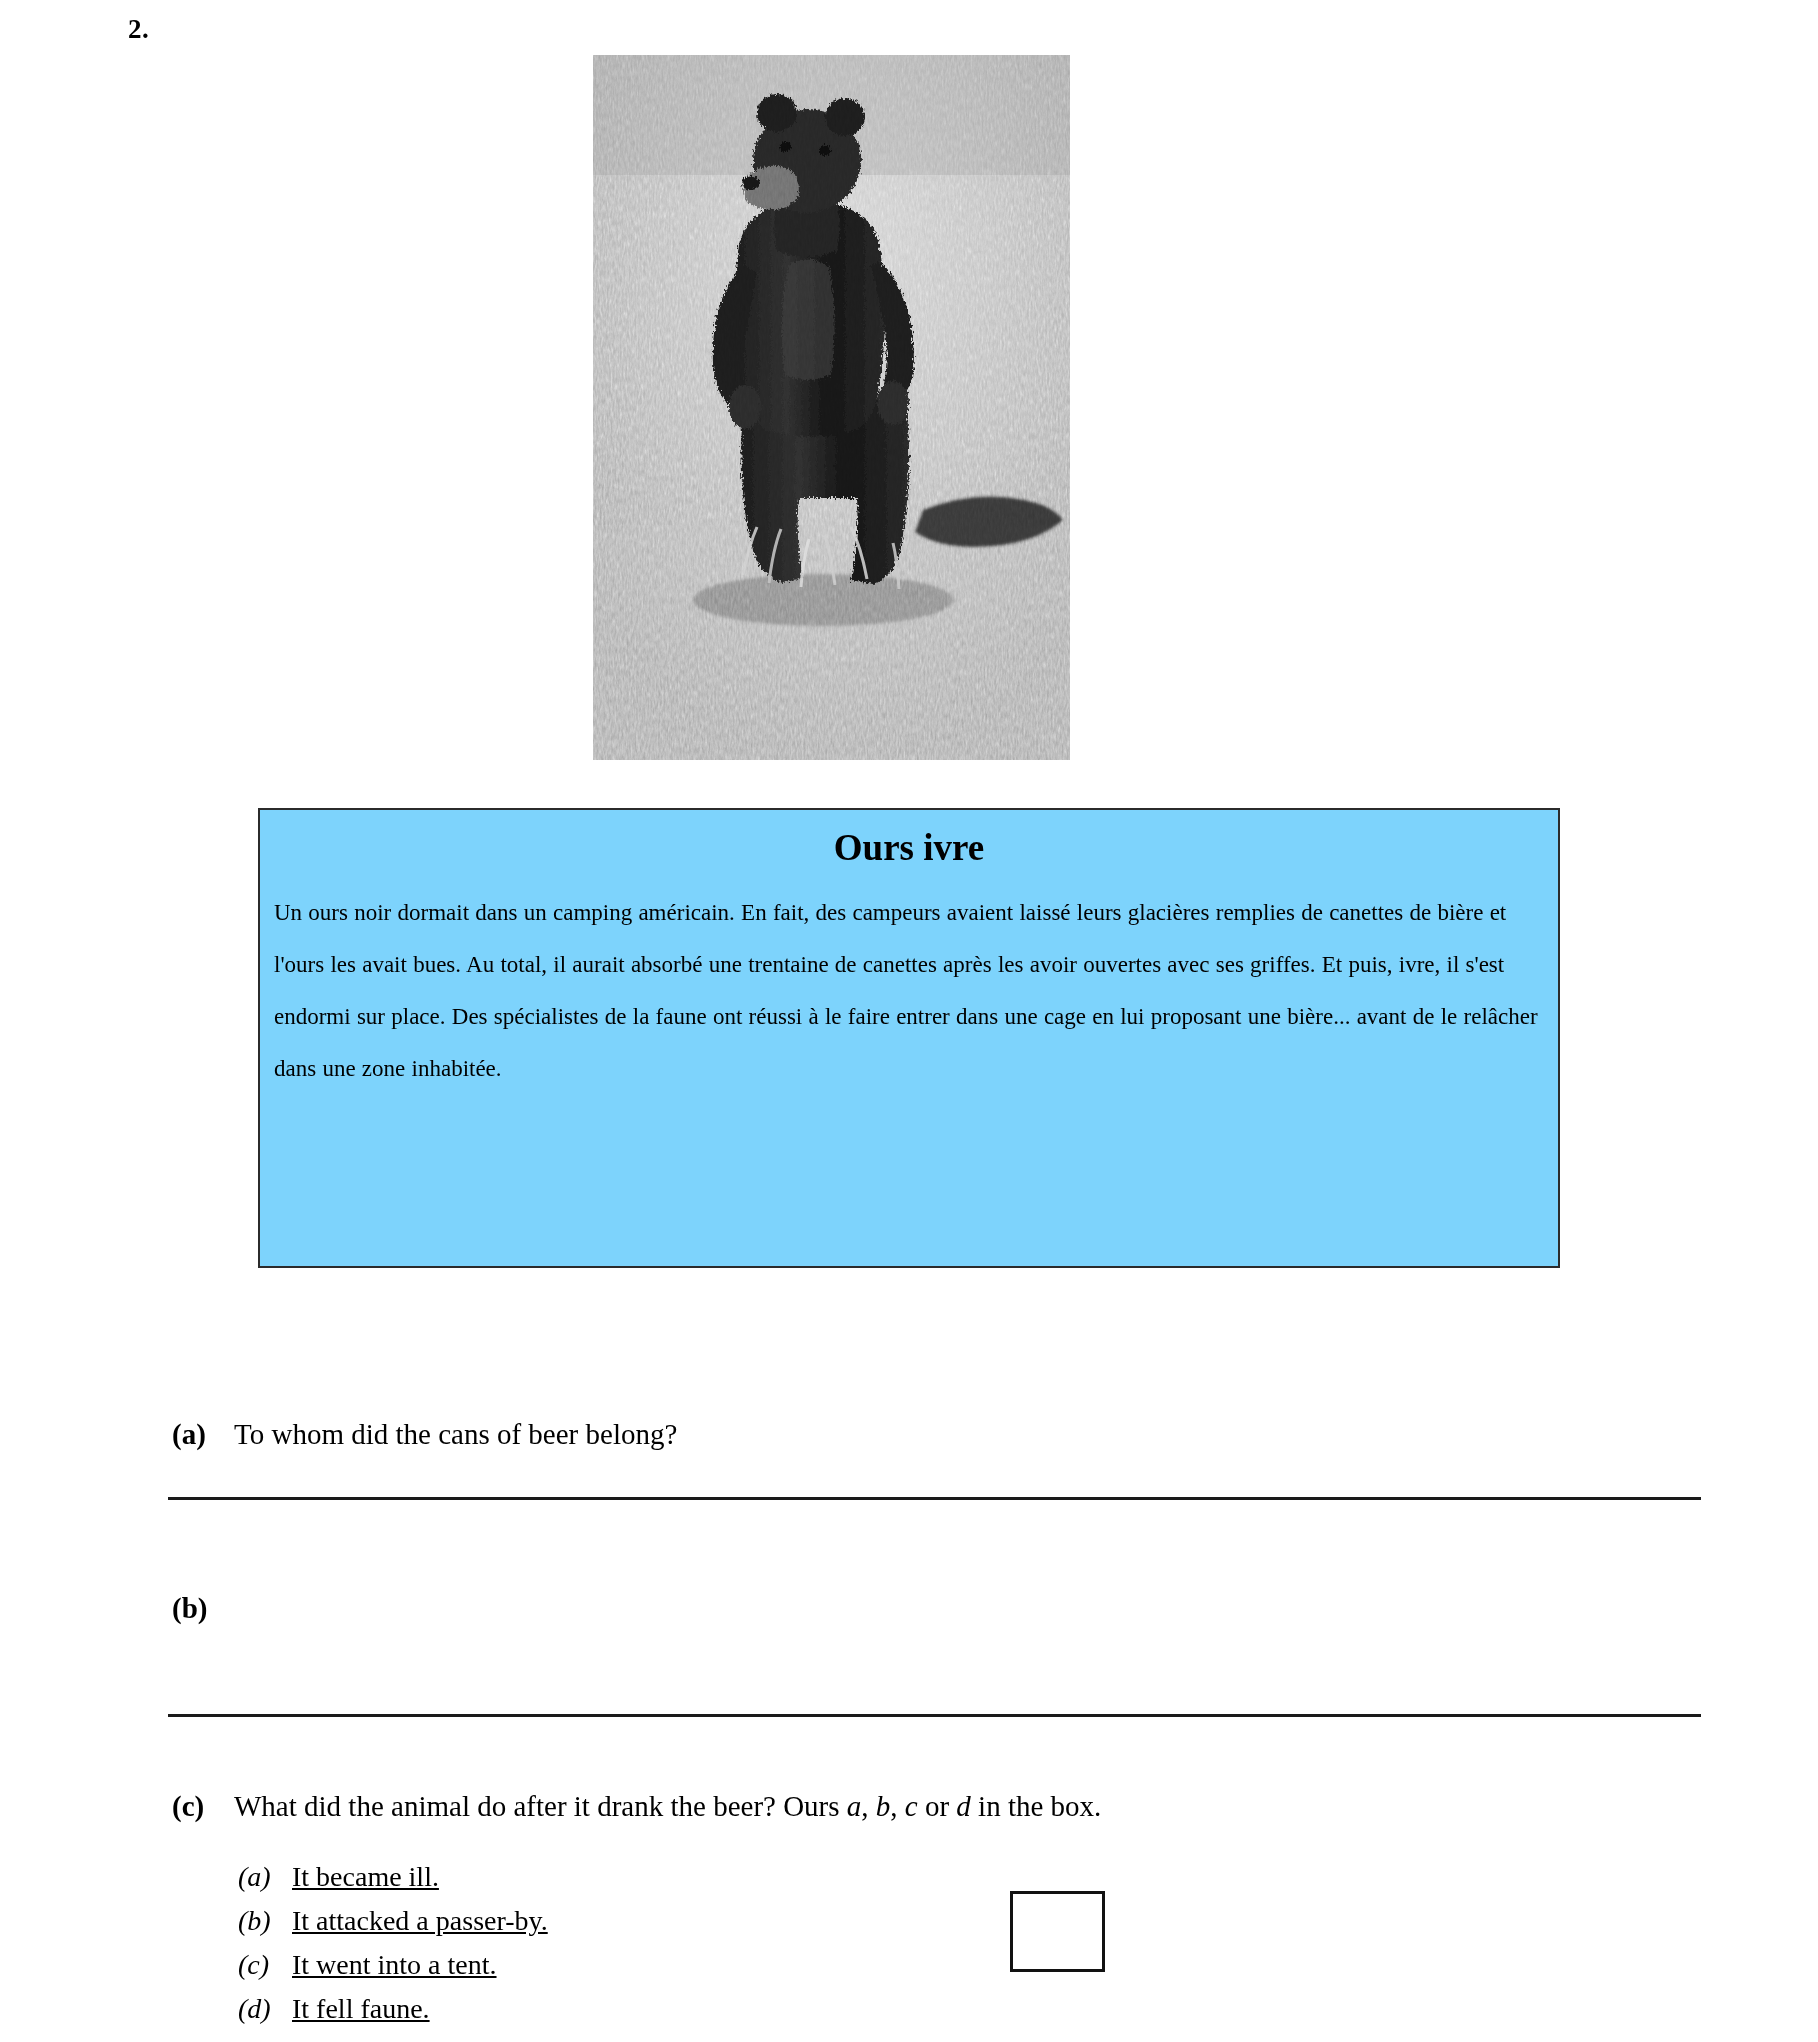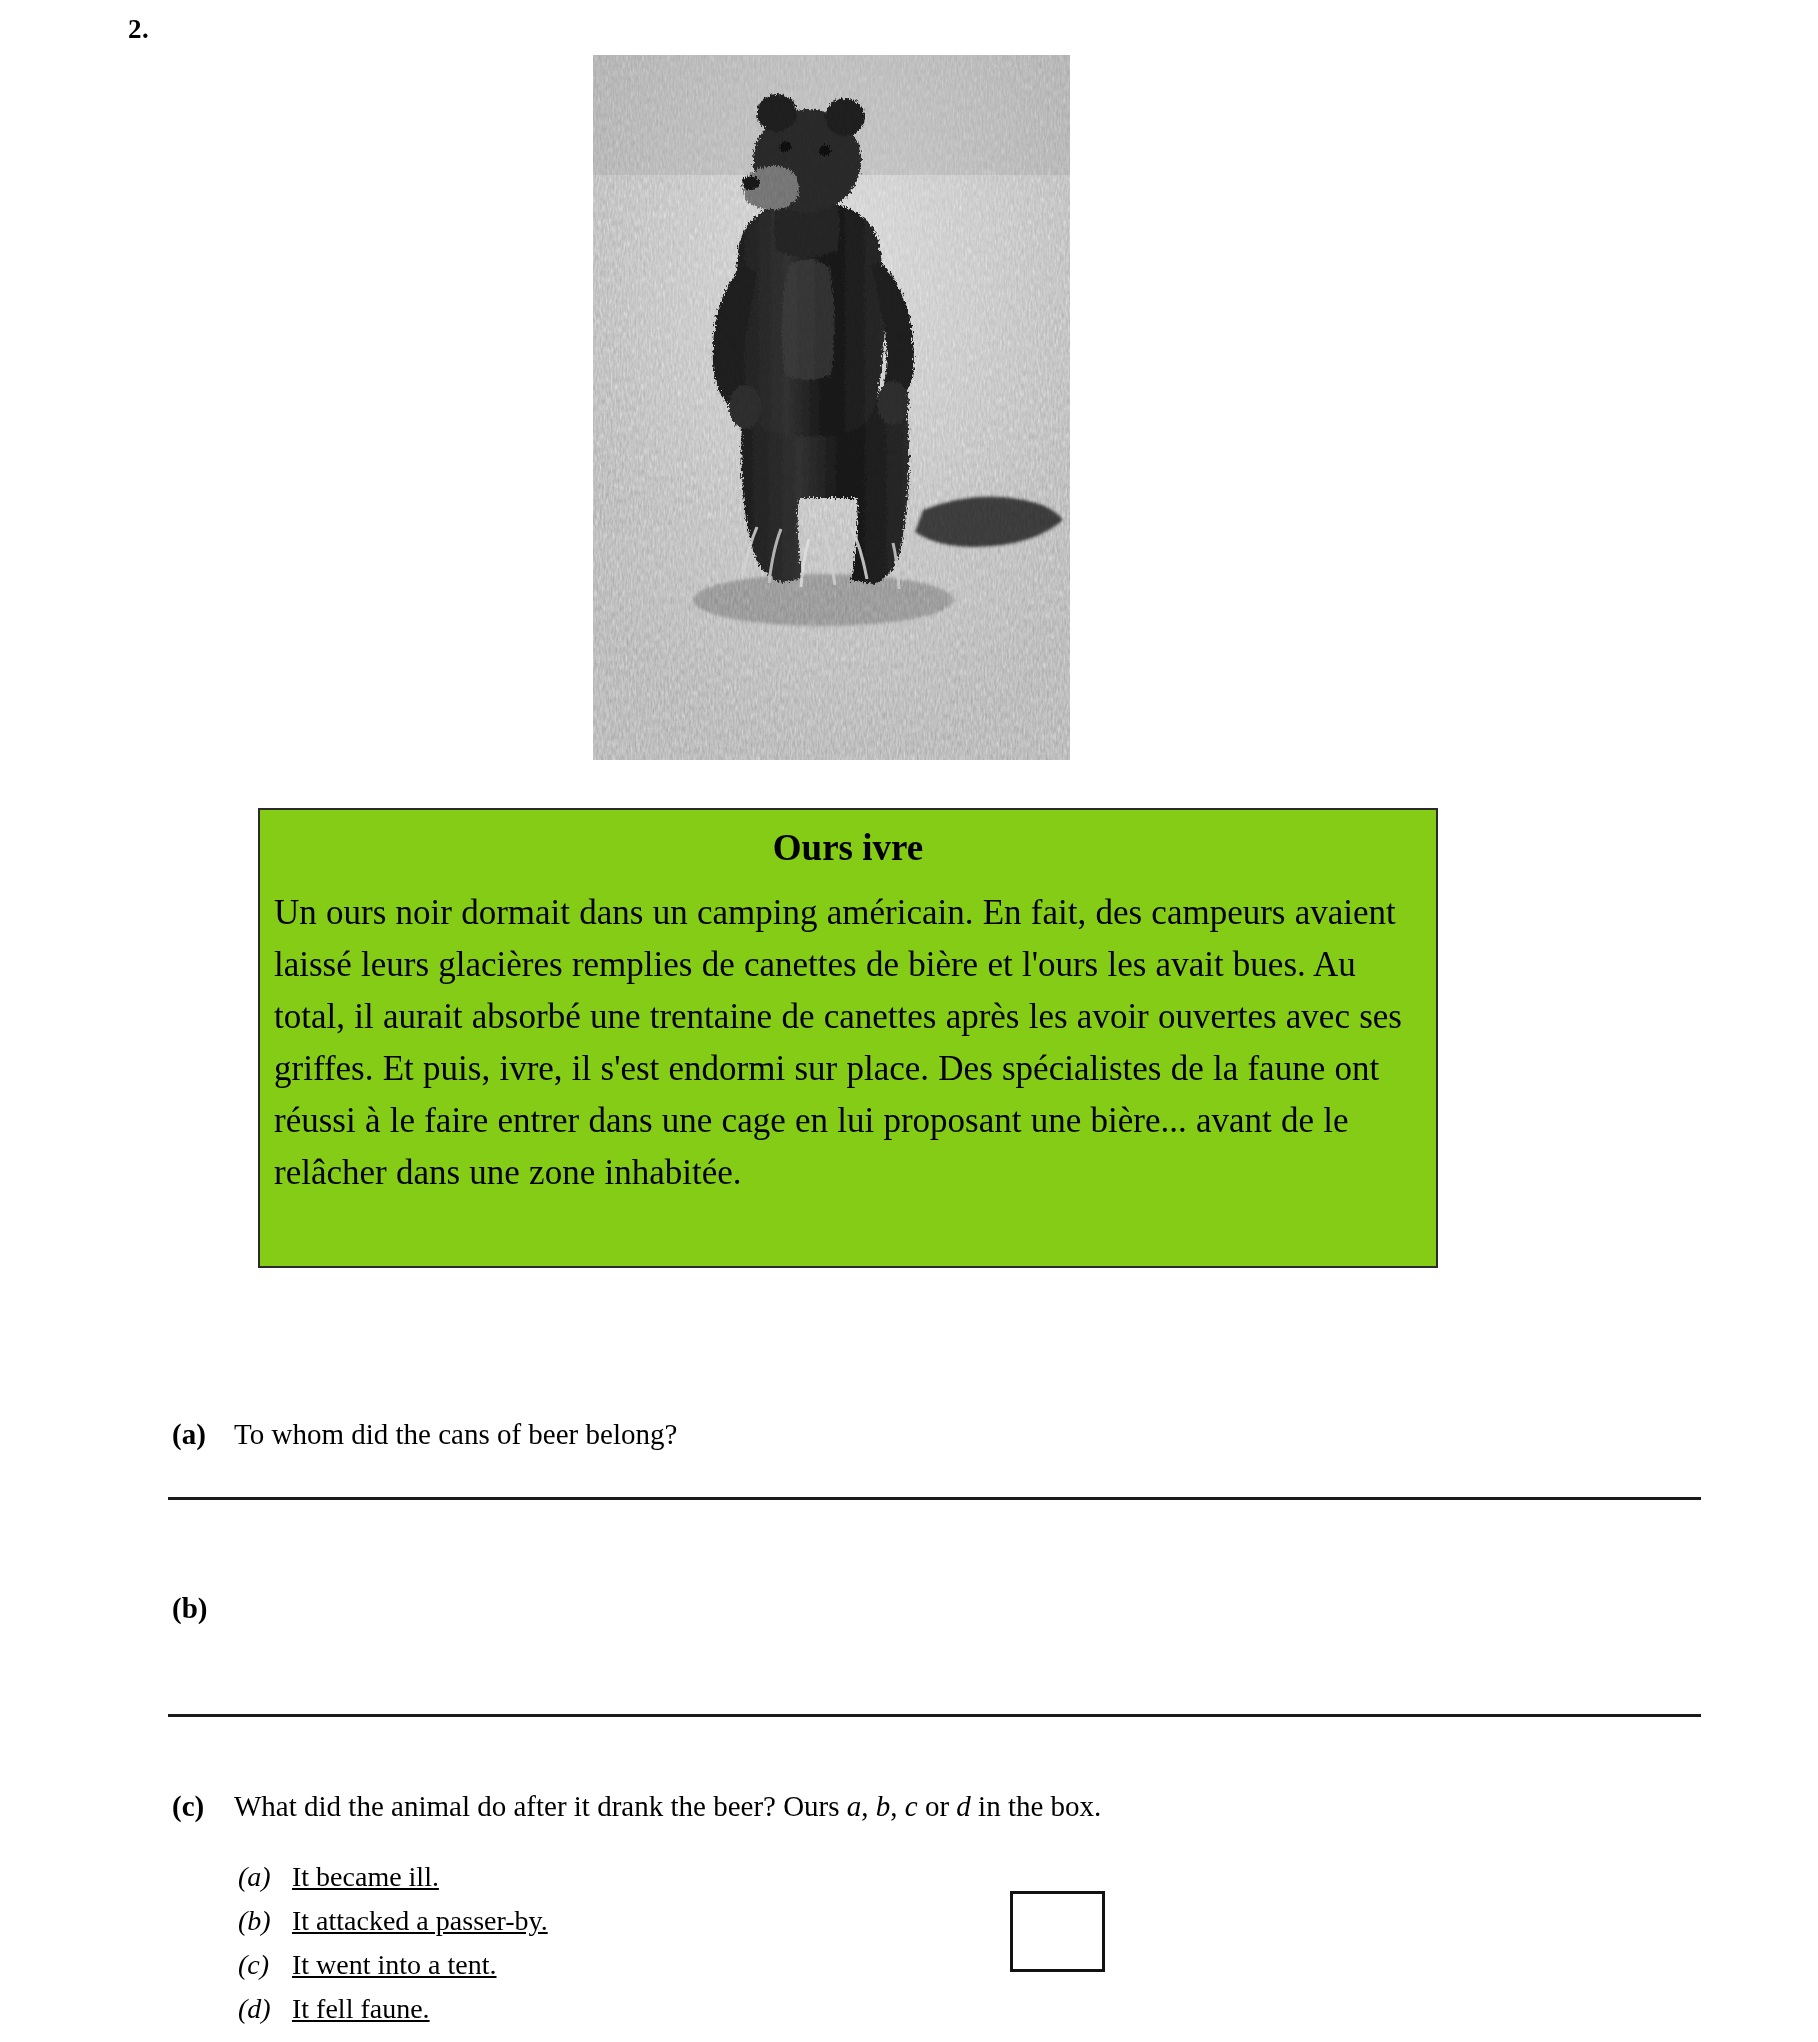--- a/index.html
+++ b/index.html
@@ -36,35 +36,35 @@
     overflow: hidden;
     background: #a9a9a9;
   }
   #photo-frame svg { display: block; }
 
   
   #article-box {
     position: absolute;
     left: 258px;
     top: 808px;
-    width: 1180px;
+    width: 1302px;
     height: 460px;
     border: 2px solid #2b2b2b;
     box-sizing: border-box;
-    background: #84cc16;
+    background: #7dd3fc;
   }
   #article-title {
     text-align: center;
     font-size: 37px;
     font-weight: bold;
     margin: 18px 0 0 0;
     line-height: 1.1;
   }
   #article-body {
-    font-size: 35px;
+    font-size: 23px;
     line-height: 52px;
     margin: 18px 14px 0 14px;
     text-align: left;
     word-spacing: 0.5px;
   }
 
   
   .question-row {
     position: absolute;
     display: flex;

